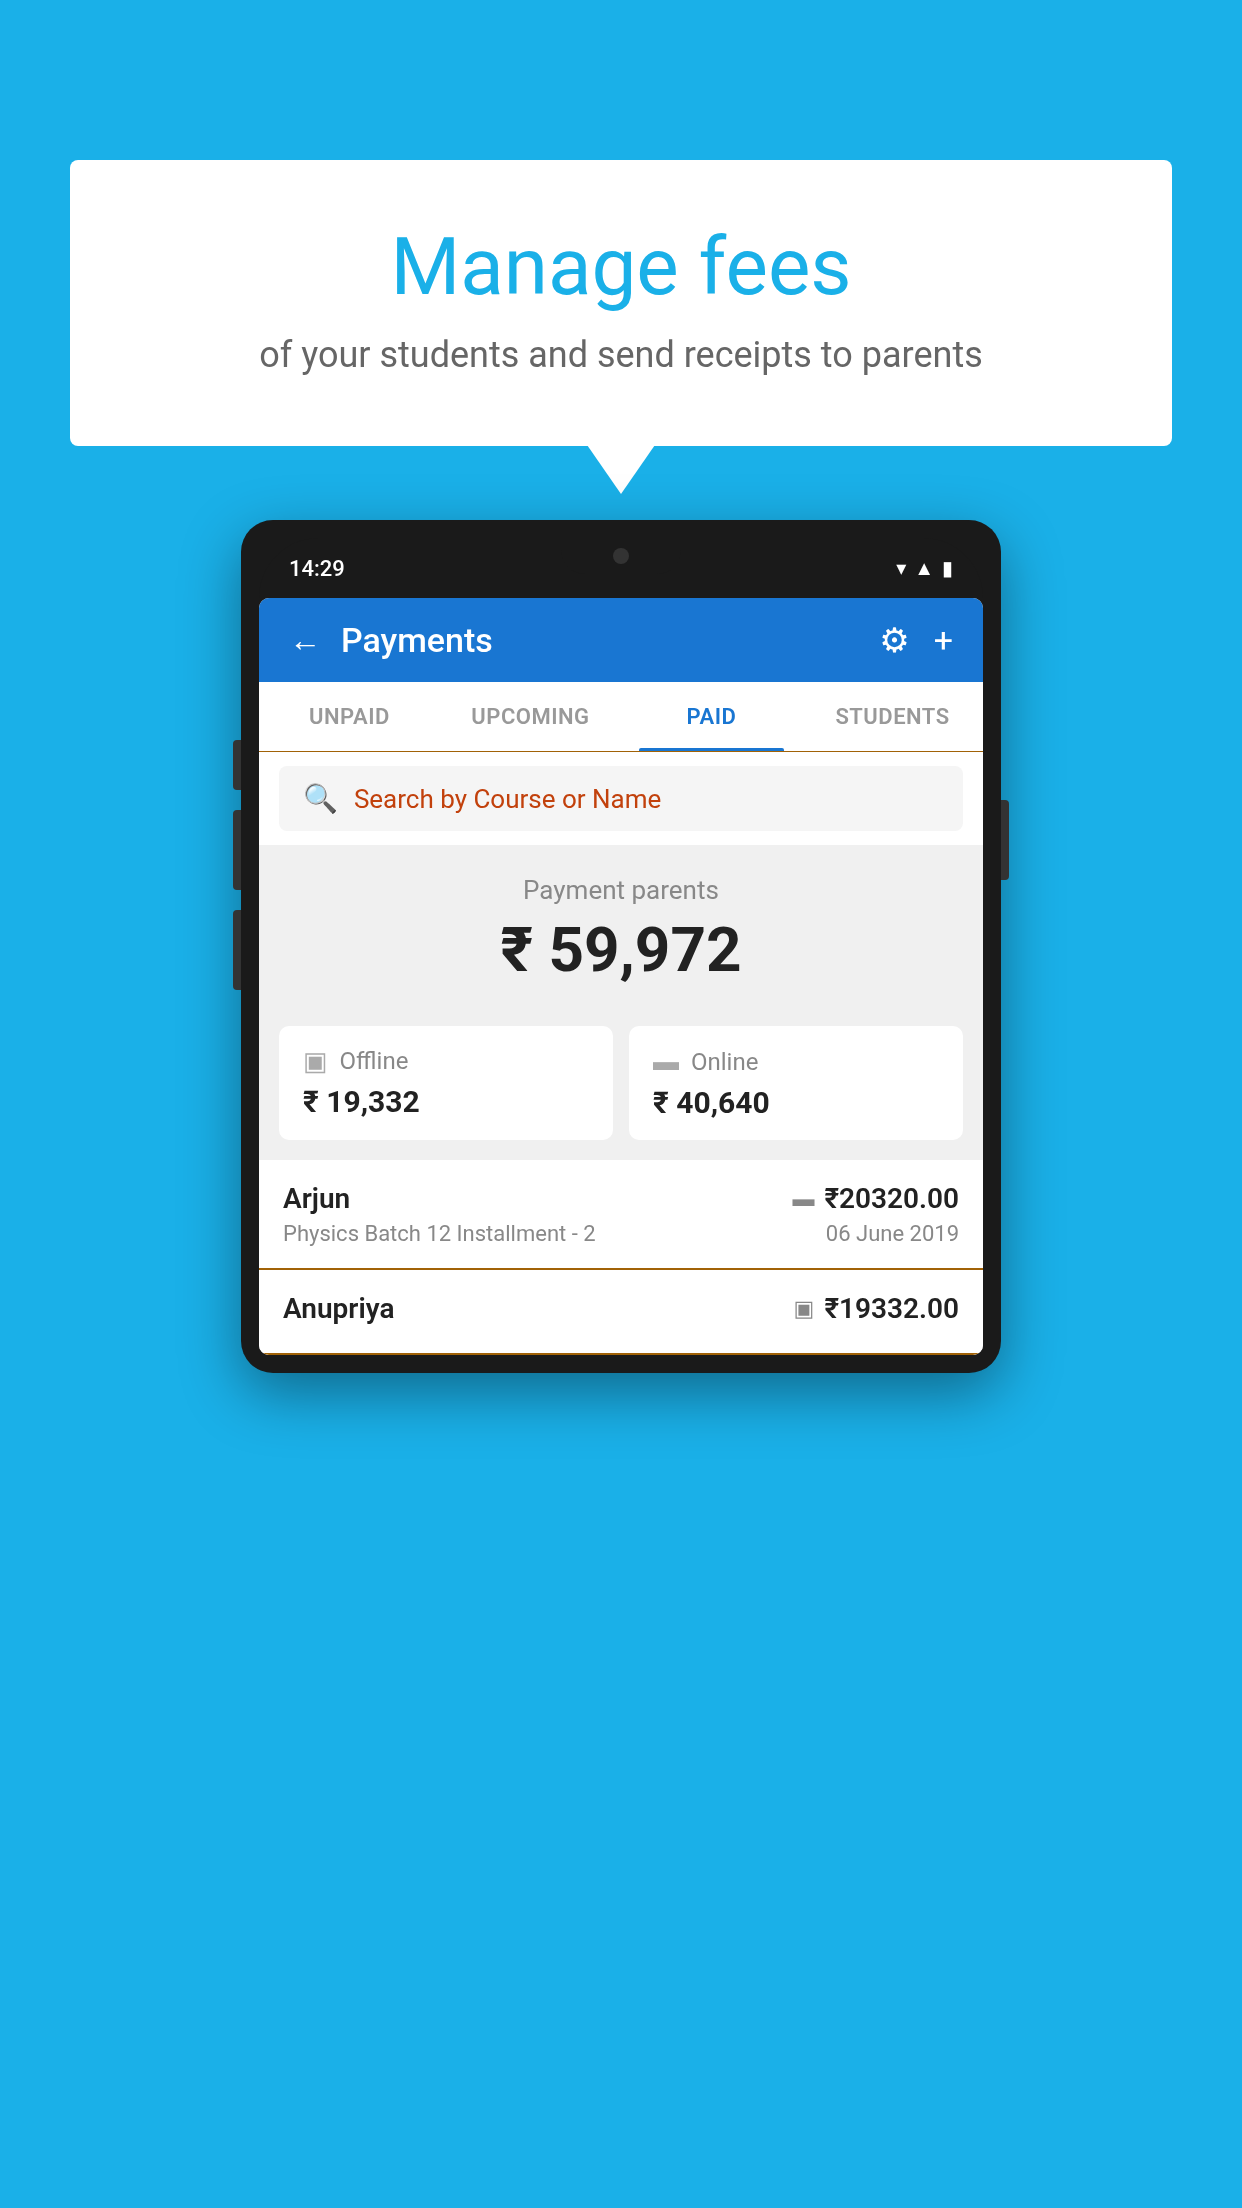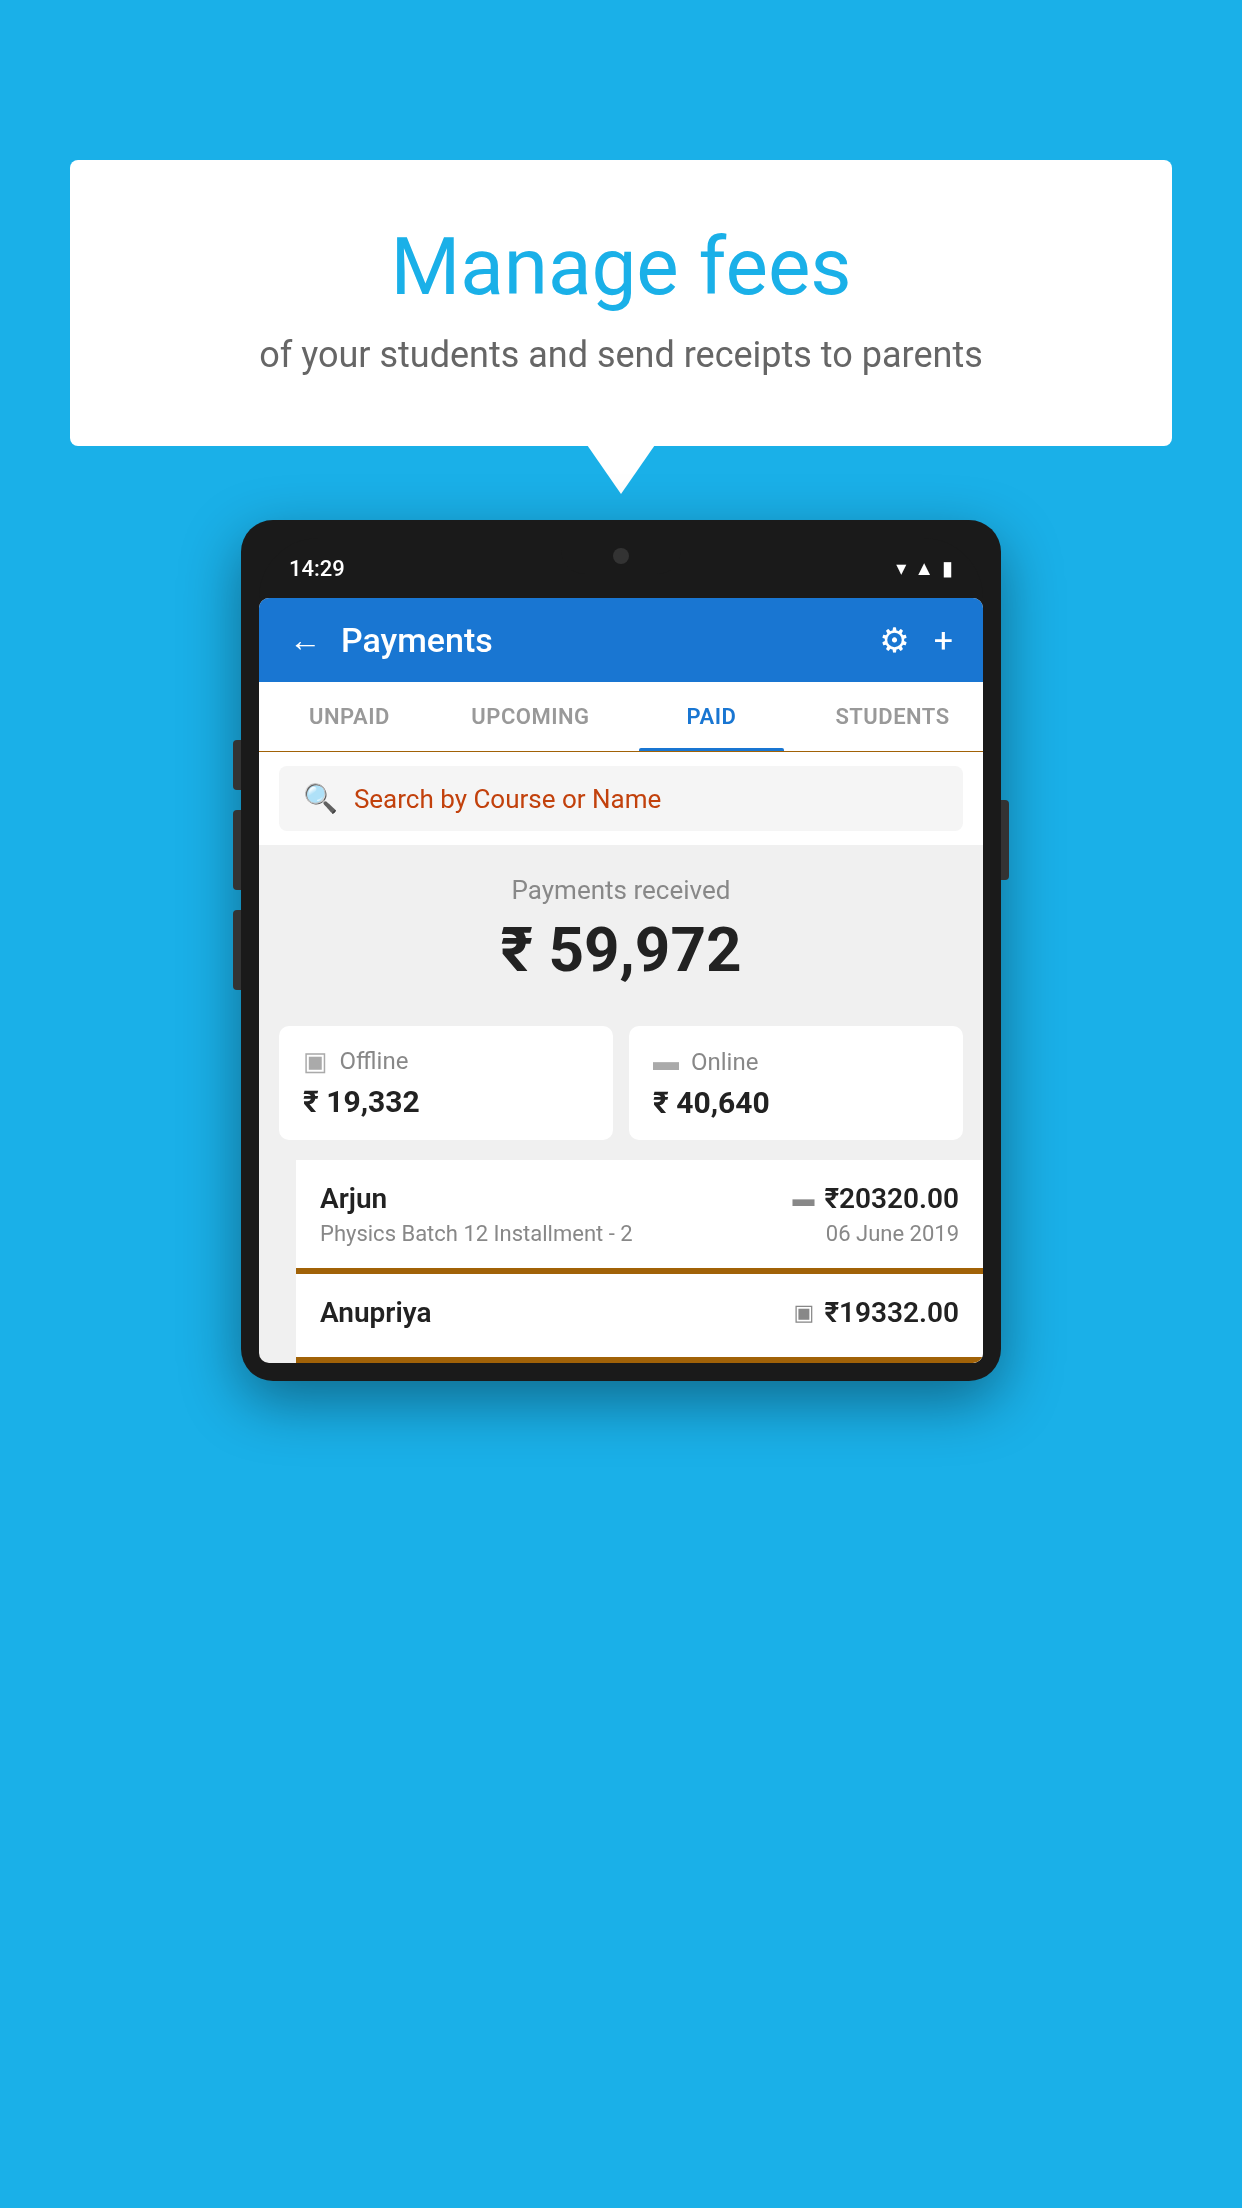--- a/index.html
+++ b/index.html
@@ -313,22 +313,21 @@
 
     .filter-icon {
       color: #1976d2;
       font-size: 22px;
     }
 
     
     .transaction-row {
       background: white;
       padding: 22px 24px;
-      border-bottom: 6px solid #a16207;
-      margin-left: 37px;
+      border-bottom: 2px solid #a16207;
     }
 
     .transaction-top {
       display: flex;
       justify-content: space-between;
       align-items: center;
       margin-bottom: 6px;
     }
 
     .transaction-name {
@@ -470,21 +469,21 @@
       </div>
 
       <div class="search-bar-container">
         <div class="search-bar">
           <span class="search-icon">🔍</span>
           <span class="search-placeholder">Search by Course or Name</span>
         </div>
       </div>
 
       <div class="payment-received-section">
-        <div class="payment-received-label">Payments received</div>
+        <div class="payment-received-label">Payment parents</div>
         <div class="payment-amount">₹ 59,972</div>
       </div>
 
       <div class="payment-cards">
         <div class="payment-card">
           <div class="card-header">
             <span class="card-icon">▣</span>
             <span>Offline</span>
           </div>
           <div class="card-amount">₹ 19,332</div>

